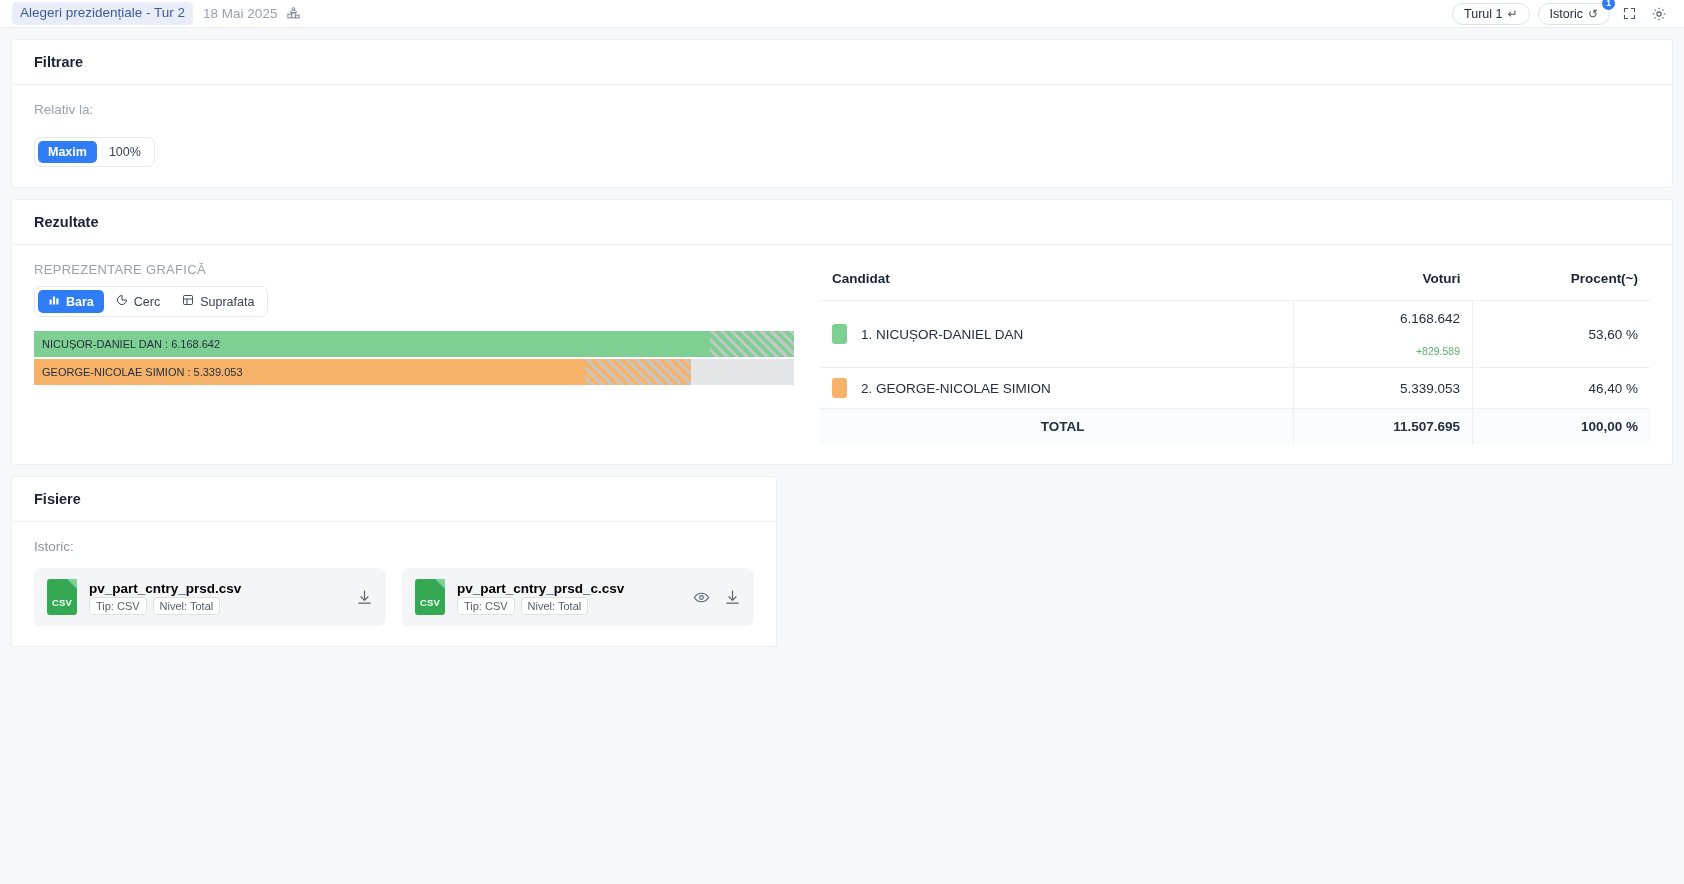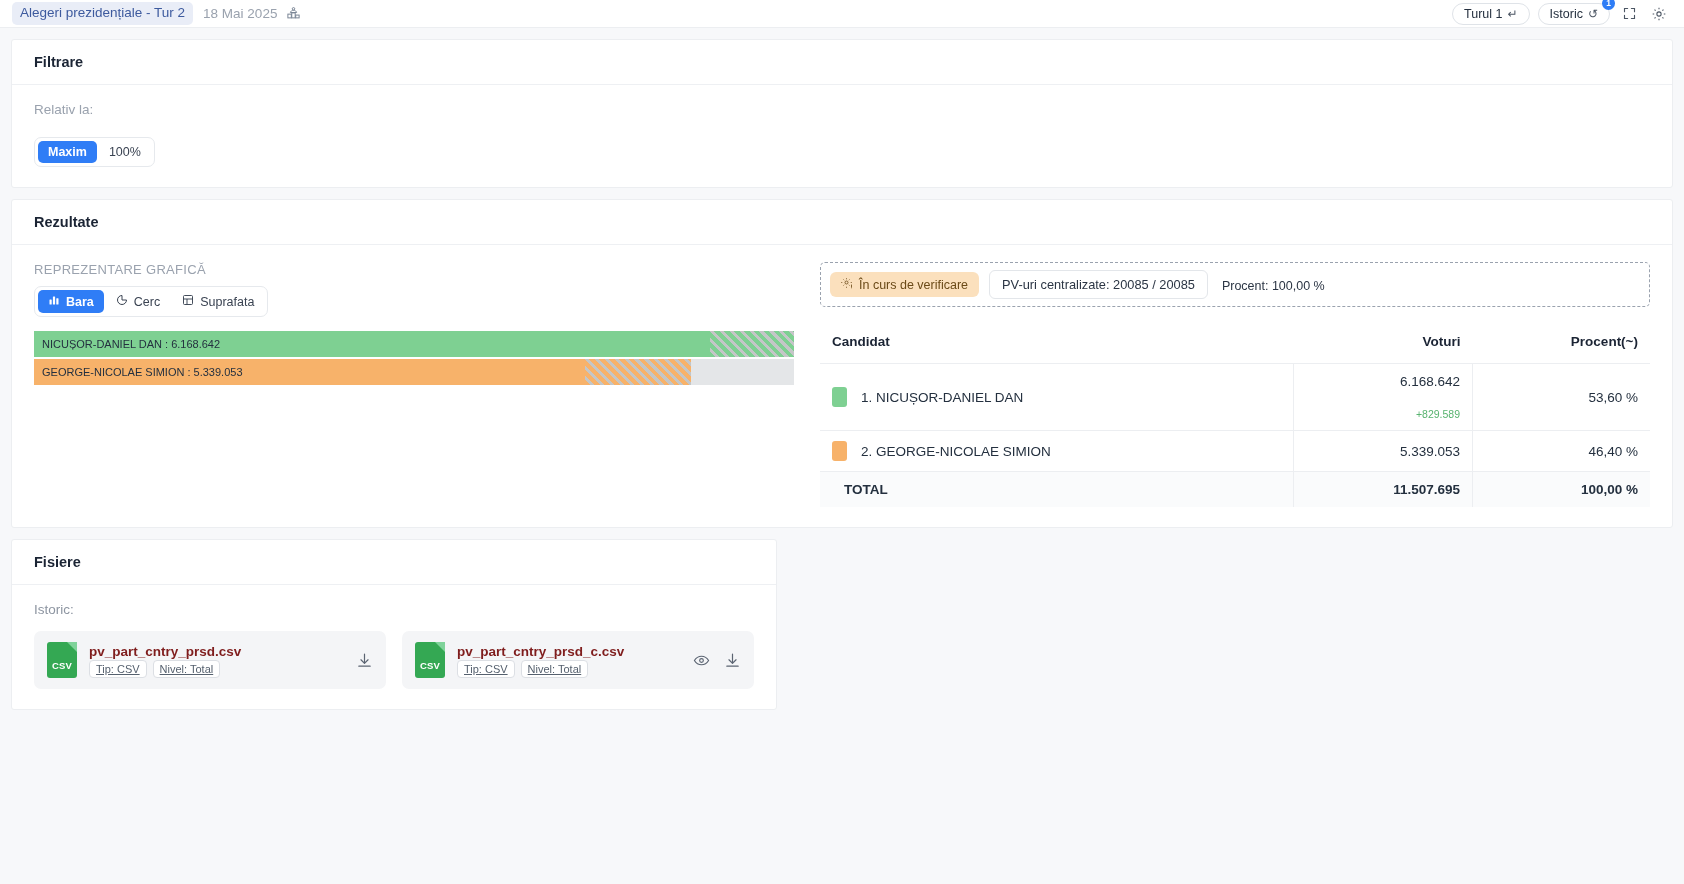--- a/index.html
+++ b/index.html
@@ -243,21 +243,21 @@
   table.results td.num { text-align: right; white-space: nowrap; }
   .swatch {
     width: 15px; height: 20px;
     border-radius: 3px;
     display: inline-block;
     vertical-align: middle;
     margin-right: 14px;
   }
   .cand-name { vertical-align: middle; }
   .delta { color: #57b36e; font-size: 10.5px; display: block; margin-top: 19px; }
-  tr.total td { background: #fafbfc; font-weight: 700; border-top: 1px solid #eceef1; }
+  tr.total td { background: #fafbfc; font-weight: 700; border-top: 1px solid #eceef1; text-align: center; }
   tr.total td:first-child { padding-left: 24px; }
 
   
   .files-panel { width: 766px; }
   .files-label { color: #8d95a1; font-size: 13.5px; margin-bottom: 14px; }
   .files-row { display: flex; gap: 16px; }
   .file-card {
     background: #f4f5f7;
     border-radius: 7px;
     padding: 11px 13px;
@@ -288,37 +288,36 @@
     position: absolute;
     left: 0; right: 0; bottom: 7px;
     text-align: center;
     color: #fff;
     font-size: 9.5px;
     font-weight: 700;
     letter-spacing: .2px;
   }
   .file-meta { flex: 1; min-width: 0; }
   .file-name {
-    color: #7f1d1d;
+    color: #000000;
     font-size: 13.5px;
     font-weight: 700;
     margin-bottom: 5px;
     white-space: nowrap;
     cursor: pointer;
   }
   .tag-row { display: flex; gap: 6px; }
   .tag {
     border: 1px solid #dcdfe4;
     background: #fff;
     border-radius: 4px;
     font-size: 11px;
     color: #55606e;
     padding: 2px 6px;
     white-space: nowrap;
-    text-decoration: underline;
   }
   .file-actions { display: flex; align-items: center; gap: 14px; color: #5b6472; }
   .act { cursor: pointer; display: inline-flex; }
 </style>
 </head>
 <body>
 
 <div class="topbar">
   <span class="crumb-pill">Alegeri prezidențiale - Tur 2</span>
   <span class="crumb-date">18 Mai 2025</span>
@@ -417,39 +416,20 @@
           </div>
           <div class="bar-row">
             <div class="bar-fill" id="bar1-solid" style="width: 72.5%; background: rgb(247, 178, 106);"></div>
             <div class="bar-hatch" id="bar1-hatch" style="left: 72.5%; width: 14%; background: repeating-linear-gradient(45deg, rgb(247, 178, 106) 0px, rgb(247, 178, 106) 4px, rgba(0, 0, 0, 0.14) 4px, rgba(0, 0, 0, 0.14) 7px);"></div>
             <div class="bar-label">GEORGE-NICOLAE SIMION : 5.339.053</div>
           </div>
         </div>
       </div>
 
       <div class="results-right">
-        <div class="status-strip">
-          <span class="status-chip">
-            <span>
-              <svg width="12" height="12" viewBox="0 0 24 24" fill="none" stroke="currentColor" stroke-width="1.7">
-                <circle cx="11" cy="11" r="3"></circle>
-                <path d="M11 2.5v2M11 19.5v2M19.5 11h2M.5 11h2M17 5l-1.4 1.4M6.4 15.6L5 17M17 17l-1.4-1.4M6.4 6.4L5 5"></path>
-                <path d="M21 16v3.5M21 21.5v.2" stroke-linecap="round"></path>
-              </svg>
-            </span>
-            <span>În curs de verificare</span>
-          </span>
-          <span class="status-box">PV-uri centralizate: 20085 / 20085</span>
-          <span class="progress-wrap">
-            <span class="progress-label">Procent: 100,00 %</span>
-            <span class="progress-track">
-              <span class="progress-fill" id="progress-fill" style="width: 100%;"></span>
-            </span>
-          </span>
-        </div>
 
         <table class="results">
           <thead>
             <tr>
               <th>Candidat</th>
               <th class="num">Voturi</th>
               <th class="num">Procent(~)</th>
             </tr>
           </thead>
           <tbody>

